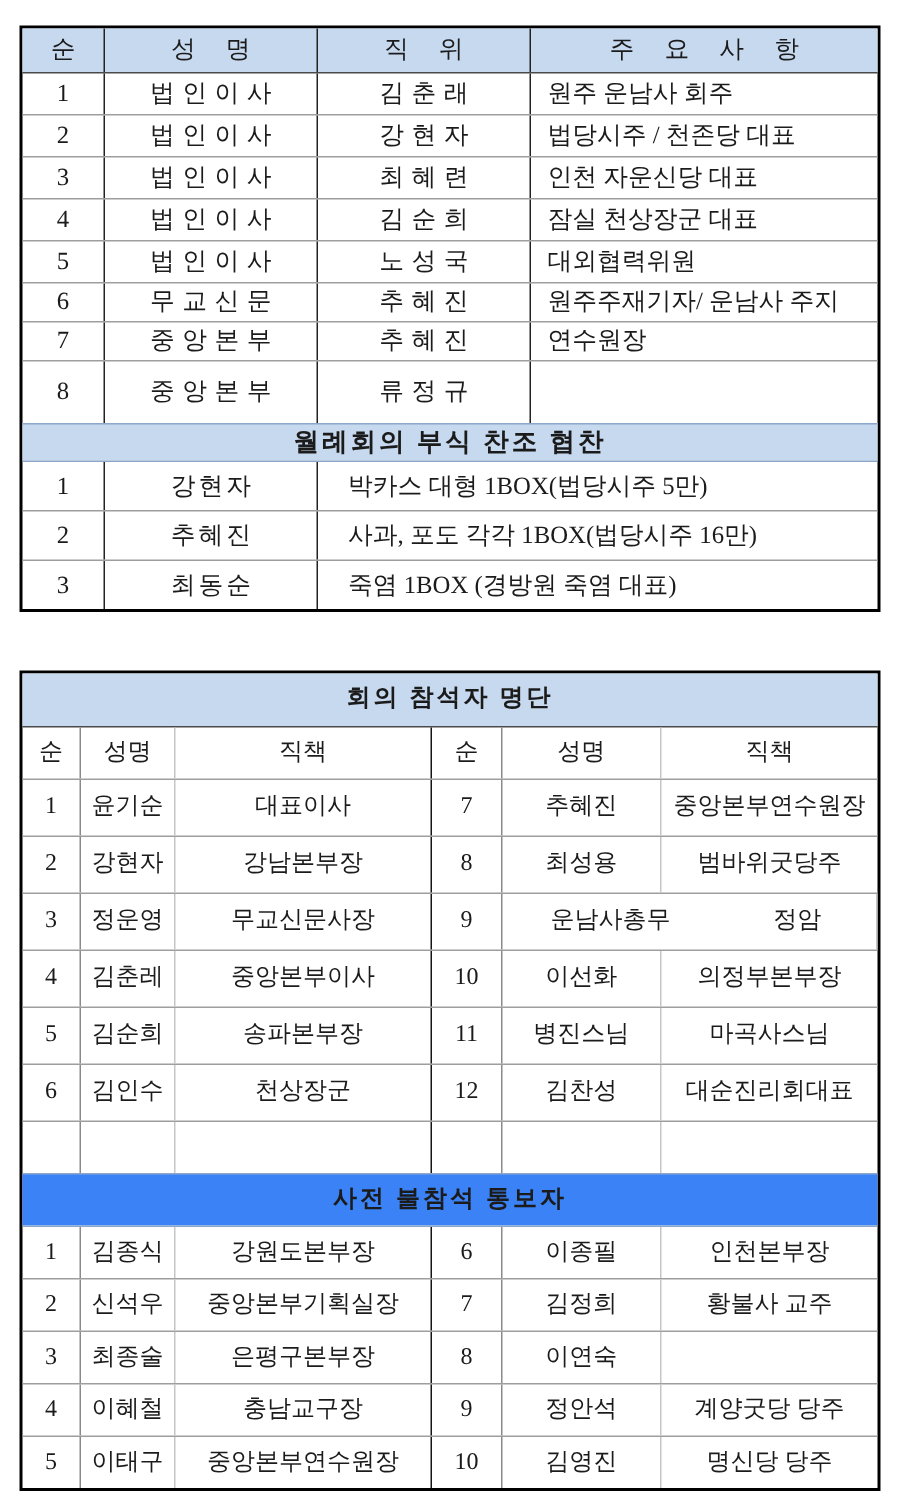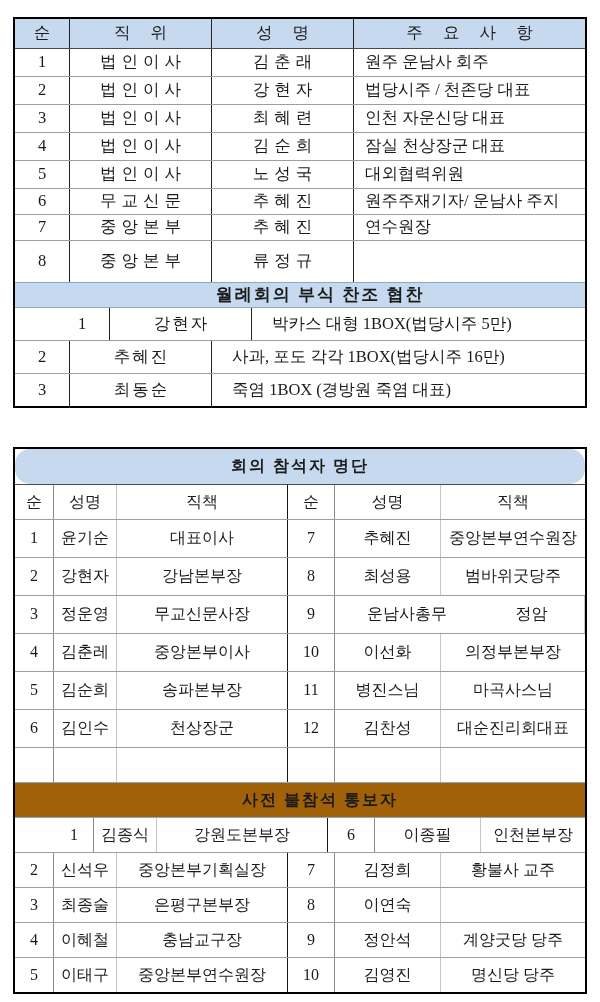--- a/index.html
+++ b/index.html
@@ -10,21 +10,21 @@
   }
   .tbl{
     position:absolute;left:13px;width:574px;
     border:2.5px solid #000;box-sizing:border-box;background:#fff;
   }
   #t1{top:17px;}
   #t2{top:447px;}
   .row{display:flex;width:100%;box-sizing:border-box;align-items:stretch;}
   .row + .row{border-top:1px solid #9e9e9e;}
   .row.after-dark{border-top:1.5px solid #4a4a4a;}
-  .row.blue-border{border-top:1px solid #8ca7c9;padding-left:40px;}
+  .row.blue-border{border-top:1px solid #8ca7c9;}
   .cell{
     display:flex;align-items:center;justify-content:center;
     box-sizing:border-box;font-size:16.5px;line-height:1.15;
     white-space:pre-line;text-align:center;overflow:hidden;
   }
   
   .h29{height:29px}.h28{height:28px}.h26{height:26px}.h42{height:42px}
   .h25{height:25px}.h33{height:33px}.h35{height:35px}.h38{height:38px}
   
   .t1c0{width:55px;border-right:1.5px solid #222;}
@@ -48,22 +48,22 @@
   .ls8{letter-spacing:8px;padding-left:8px;}
   .ls5{letter-spacing:5px;padding-left:5px;}
   .ls2{letter-spacing:2px;padding-left:2px;}
 </style>
 </head>
 <body>
 
 <div id="t1" class="tbl t1">
     <div class="row h29 bluebg" style="background-color: rgb(199, 217, 239);">
       <div class="cell t1c0 ">순</div>
+      <div class="cell t1c2 ls8">성 명</div>
       <div class="cell t1c1 ls8">직 위</div>
-      <div class="cell t1c2 ls8">성 명</div>
       <div class="cell t1c3 ls8" style="justify-content: center; text-align: center; padding-left: 8px;">주 요 사 항</div>
     </div>
     <div class="row h28 after-dark">
       <div class="cell t1c0">1</div>
       <div class="cell t1c1 ls5">법인이사</div>
       <div class="cell t1c2 ls5">김춘래</div>
       <div class="cell t1c3">원주 운남사 회주</div>
     </div>
     <div class="row h28">
       <div class="cell t1c0">2</div>
@@ -119,21 +119,21 @@
       <div class="cell spc1 ls2">추혜진</div>
       <div class="cell spc2">사과, 포도 각각 1BOX(법당시주 16만)</div>
     </div>
     <div class="row h33">
       <div class="cell spc0">3</div>
       <div class="cell spc1 ls2">최동순</div>
       <div class="cell spc2">죽염 1BOX (경방원 죽염 대표)</div>
     </div>
   </div>
 <div id="t2" class="tbl t2">
-    <div class="row h35 bluebg" style="background-color: rgb(199, 217, 239); border-radius: 15px;">
+    <div class="row h35 bluebg" style="background-color: rgb(199, 217, 239);">
       <div class="cell full">회의 참석자 명단</div>
     </div>
     <div class="row h35 after-dark">
       <div class="cell t2c0">순</div>
       <div class="cell t2c1">성명</div>
       <div class="cell t2c2">직책</div>
       <div class="cell t2c3">순</div>
       <div class="cell t2c4">성명</div>
       <div class="cell t2c5">직책</div>
     </div>
@@ -186,21 +186,21 @@
       <div class="cell t2c5">대순진리회대표</div>
     </div>
     <div class="row h35">
       <div class="cell t2c0"></div>
       <div class="cell t2c1"></div>
       <div class="cell t2c2"></div>
       <div class="cell t2c3"></div>
       <div class="cell t2c4"></div>
       <div class="cell t2c5"></div>
     </div>
-    <div class="row h35 bluebg blue-border" style="background-color: #a16207;">
+    <div class="row h35 bluebg blue-border" style="background-color: #3b82f6;">
       <div class="cell full">사전 불참석 통보자</div>
     </div>
     <div class="row h35 blue-border">
       <div class="cell t2c0">1</div>
       <div class="cell t2c1">김종식</div>
       <div class="cell t2c2">강원도본부장</div>
       <div class="cell t2c3">6</div>
       <div class="cell t2c4">이종필</div>
       <div class="cell t2c5">인천본부장</div>
     </div>

